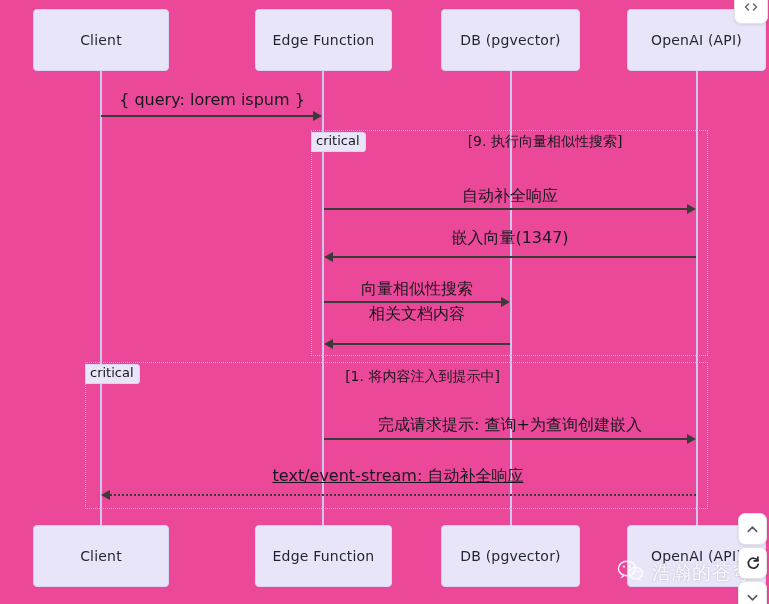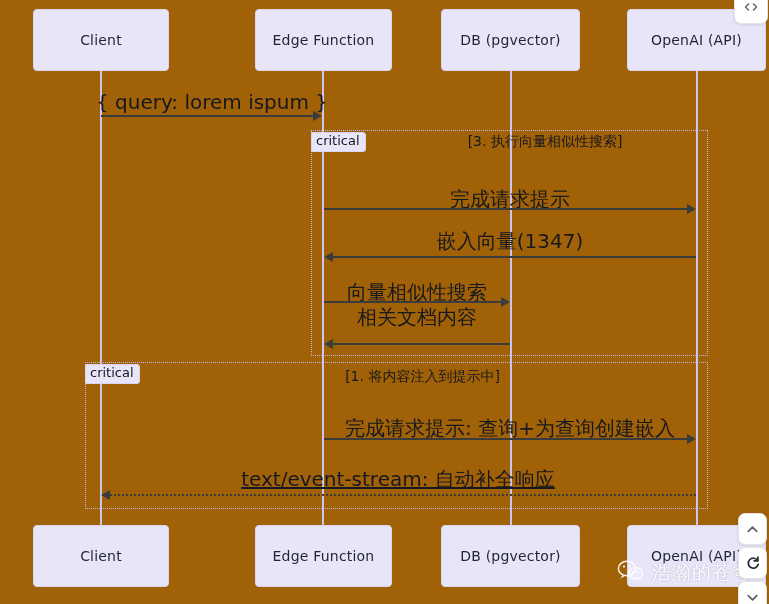--- a/index.html
+++ b/index.html
@@ -7,21 +7,21 @@
     margin: 0; padding: 0;
     width: 769px; height: 604px;
     background: #ffffff;
     font-family: "DejaVu Sans", "Liberation Sans", sans-serif;
     overflow: hidden;
   }
   #stage {
     position: relative;
     width: 769px;
     height: 604px;
-    background: #a16207;
+    background: #ec4899;
   }
   #diagram { position: absolute; inset: 0; }
 
   
   .actor-box {
     position: absolute;
     background: #e8e5f9;
     border: 1px solid #d9d4f2;
     border-radius: 4px;
     display: flex;
@@ -64,21 +64,21 @@
     position: absolute;
     font-size: 14px;
     color: #17181d;
     white-space: nowrap;
     text-align: center;
   }
 
   
   .msg-label {
     position: absolute;
-    font-size: 20px;
+    font-size: 16px;
     color: #17181d;
     white-space: nowrap;
     text-align: center;
     transform: translateX(-50%);
   }
   .msg-line {
     position: absolute;
     height: 0;
     border-top: 2px solid #3b3b3b;
   }
@@ -148,23 +148,23 @@
     <div class="lifeline" style="left:322px; top:71px; height:454px;"></div>
     <div class="lifeline" style="left:510px; top:71px; height:454px;"></div>
     <div class="lifeline" style="left:696px; top:71px; height:454px;"></div>
 
     <div class="msg-label" style="left:212px; top:90px;">{ query: lorem ispum }</div>
     <div class="msg-line" style="left:101px; top:115px; width:213px;"></div>
     <div class="arrow-head right" style="left:313px; top:111px;"></div>
 
     <div class="frag" style="left:311px; top:130px; width:397px; height:226px;"></div>
     <div class="frag-tag" style="left:311px; top:132px;">critical</div>
-    <div class="frag-title" style="left:420px; top:133px; width:250px;">[3. 执行向量相似性搜索]</div>
-
-    <div class="msg-label" style="left:510px; top:186px;">完成请求提示</div>
+    <div class="frag-title" style="left:420px; top:133px; width:250px;">[9. 执行向量相似性搜索]</div>
+
+    <div class="msg-label" style="left:510px; top:186px;">自动补全响应</div>
     <div class="msg-line" style="left:324px; top:208px; width:364px;"></div>
     <div class="arrow-head right" style="left:687px; top:204px;"></div>
 
     <div class="msg-label" style="left:510px; top:228px;">嵌入向量(1347)</div>
     <div class="msg-line" style="left:333px; top:256px; width:363px;"></div>
     <div class="arrow-head left" style="left:324px; top:252px;"></div>
 
     <div class="msg-label" style="left:417px; top:279px;">向量相似性搜索</div>
     <div class="msg-line" style="left:324px; top:301px; width:178px;"></div>
     <div class="arrow-head right" style="left:501px; top:297px;"></div>

